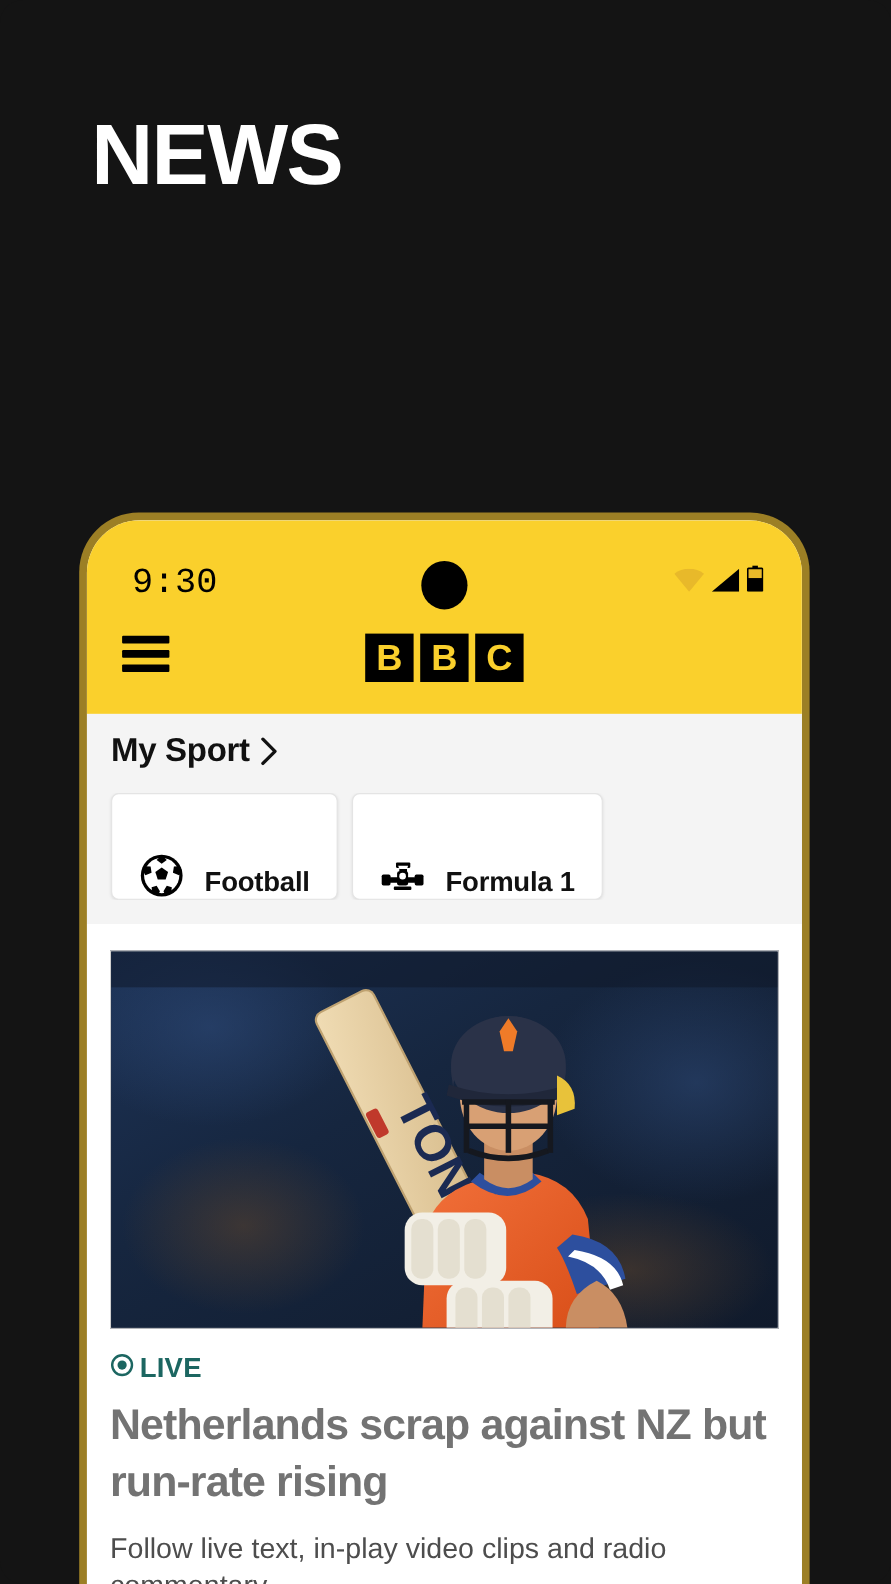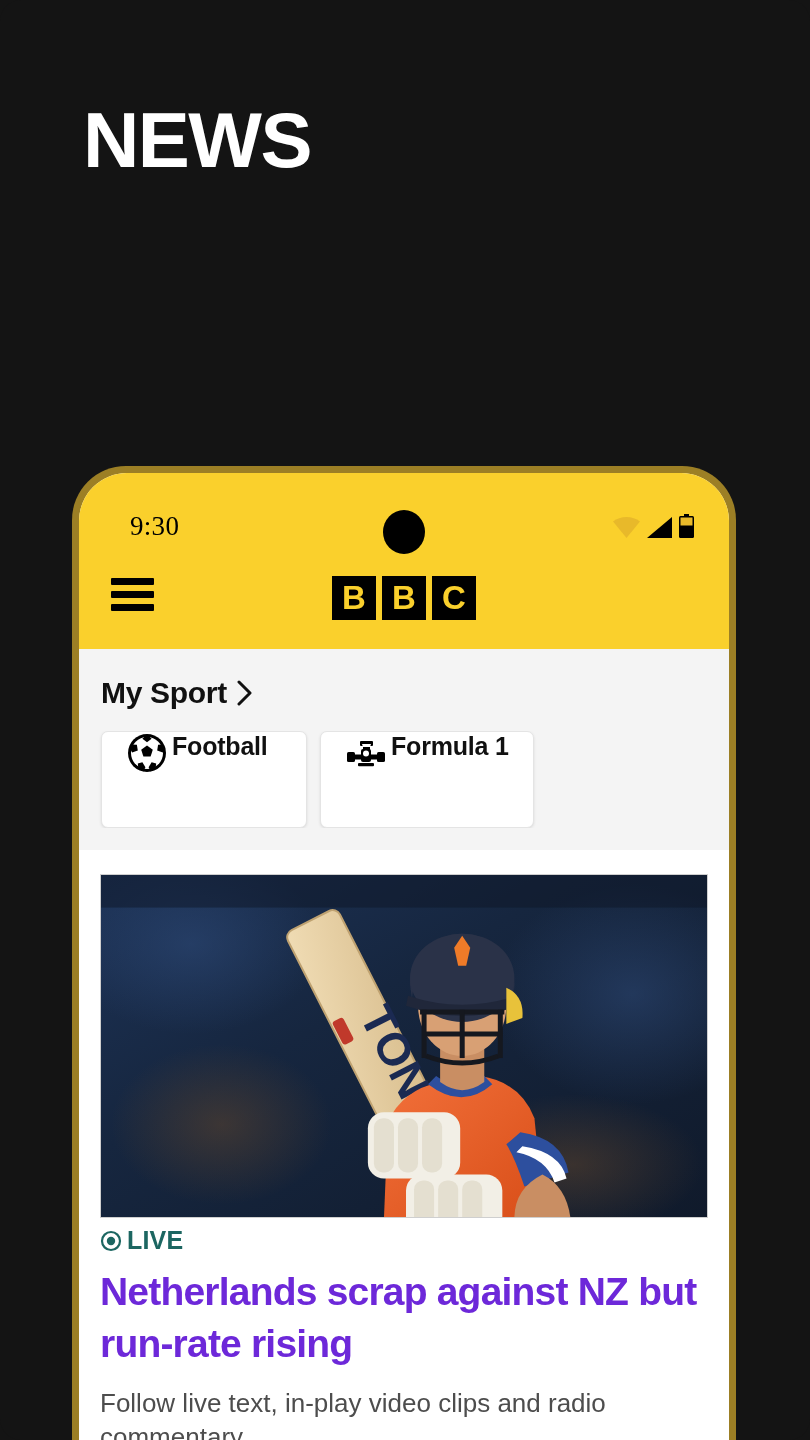--- a/index.html
+++ b/index.html
@@ -59,24 +59,24 @@
     width:100%;
   }
 
   
   .statusbar {
     position:relative;
     height:86px;
   }
   .clock {
     position:absolute;
-    left:51px; top:38px;
-    font-size:27px;
+    left:41px; top:38px;
+    font-size:32px;
     color:#000;
-    font-family:Liberation Serif, serif;
+    font-family:Liberation Mono, monospace;
     letter-spacing:0.3px;
   }
   .punchhole {
     position:absolute;
     left:50%; top:37px;
     transform:translateX(-50%);
     width:42px; height:44px;
     border-radius:50%;
     background:#000;
   }
@@ -131,21 +131,21 @@
   
   .mysport {
     background:#F4F4F4;
     padding:0 0 22px 0;
     position:relative;
   }
   .mysport-head {
     display:flex;
     align-items:center;
     gap:10px;
-    padding:27px 0 21px 22px;
+    padding:17px 0 21px 22px;
   }
   .mysport-title {
     font-family:"Liberation Sans", sans-serif;
     font-weight:bold;
     font-size:30px;
     color:#111111;
     letter-spacing:-0.3px;
   }
   .chev {
     width:17px; height:26px;
@@ -159,22 +159,22 @@
   }
   .chip {
     flex:0 0 auto;
     min-width:206px;
     height:97px;
     background:#FFFFFF;
     border:1px solid #E4E4E4;
     border-radius:7px;
     box-shadow:0 1px 3px rgba(0,0,0,0.10);
     display:flex;
-    align-items:flex-start;
-    gap:4px;
+    align-items:flex-end;
+    gap:18px;
     padding:0 24px;
   }
   .chip-label {
     font-family:"Liberation Sans", sans-serif;
     font-weight:bold;
     font-size:25px;
     color:#111;
     white-space:nowrap;
     letter-spacing:-0.2px;
   }
@@ -190,39 +190,38 @@
     width:100%;
     height:344px;
     border:1px solid #cfcfcf;
     overflow:hidden;
     background:#16243c;
   }
   .photo svg { display:block; width:100%; height:100%; }
 
   .live-row {
     display:flex;
-    align-items:center;
     gap:5px;
-    margin-top:8px;
+    margin-top:22px;
   }
   .live-dot { width:22px; height:22px; display:block; }
   .live-text {
     font-family:"Liberation Sans", sans-serif;
     font-weight:bold;
     font-size:25px;
     color:#1C6661;
     letter-spacing:0.2px;
   }
   .headline {
     margin-top:11px;
     font-family:"Liberation Sans", sans-serif;
     font-weight:bold;
     font-size:39px;
     line-height:52px;
-    color:#6d28d9;
+    color:#737373;
     letter-spacing:-0.8px;
   }
   .summary {
     margin-top:16px;
     font-family:"Liberation Sans", sans-serif;
     font-size:26px;
     line-height:34px;
     color:#4d4d4d;
   }
 </style>

